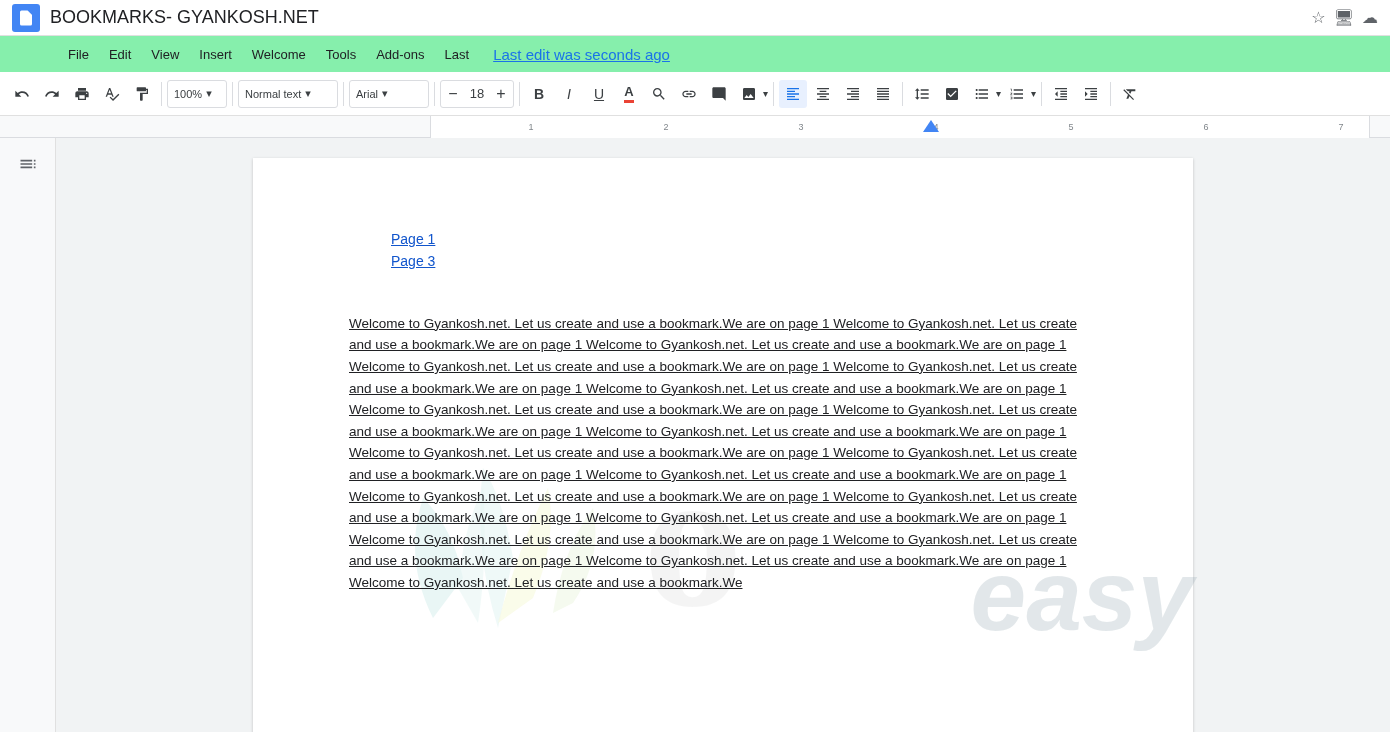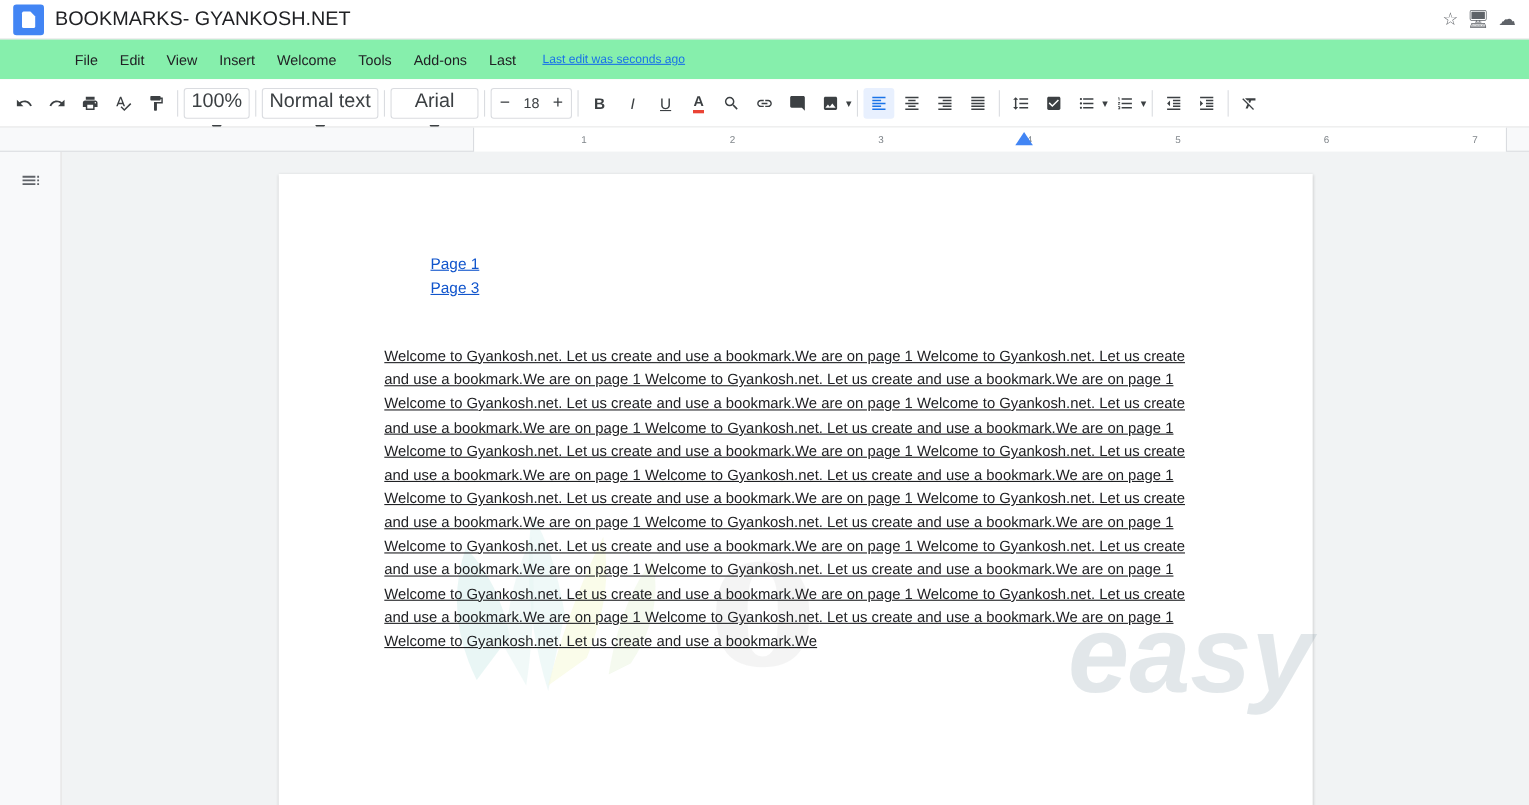--- a/index.html
+++ b/index.html
@@ -54,21 +54,21 @@
     }
     .menu-item {
       padding: 4px 8px;
       font-size: 13px;
       color: #202124;
       cursor: pointer;
       border-radius: 3px;
     }
     .last-edit {
       margin-left: 12px;
-      font-size: 11px;
+      font-size: 15px;
       color: #1a73e8;
       text-decoration: underline;
       cursor: pointer;
     }
 
     
     .toolbar {
       display: flex;
       align-items: center;
       background: #fff;
@@ -100,25 +100,24 @@
       margin: 0 3px;
     }
     .toolbar-dropdown {
       display: flex;
       align-items: center;
       height: 28px;
       padding: 0 6px;
       border: 1px solid #dadce0;
       border-radius: 3px;
       cursor: pointer;
-      font-size: 18px;
+      font-size: 11px;
       color: #3c4043;
       gap: 4px;
       background: #fff;
-      flex-direction: column;
     }
     .zoom-dropdown { min-width: 60px; }
     .style-dropdown { min-width: 100px; }
     .font-dropdown { min-width: 80px; text-align: right; }
     .font-size-box {
       display: flex;
       align-items: center;
       height: 28px;
       border: 1px solid #dadce0;
       border-radius: 3px;

